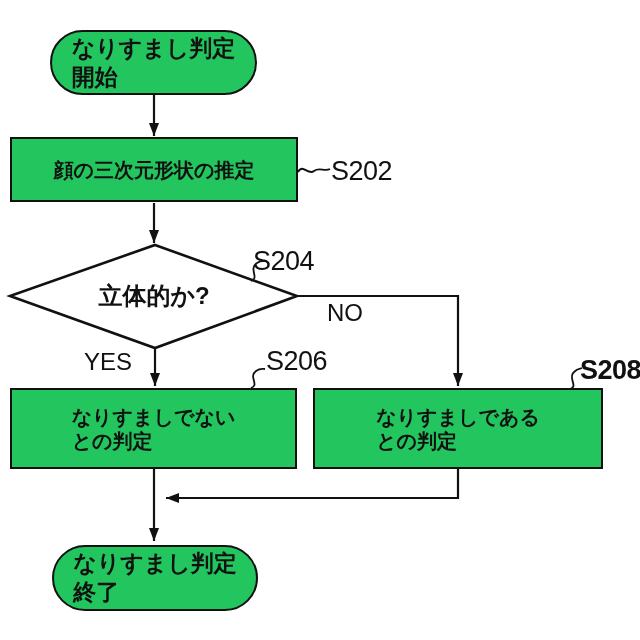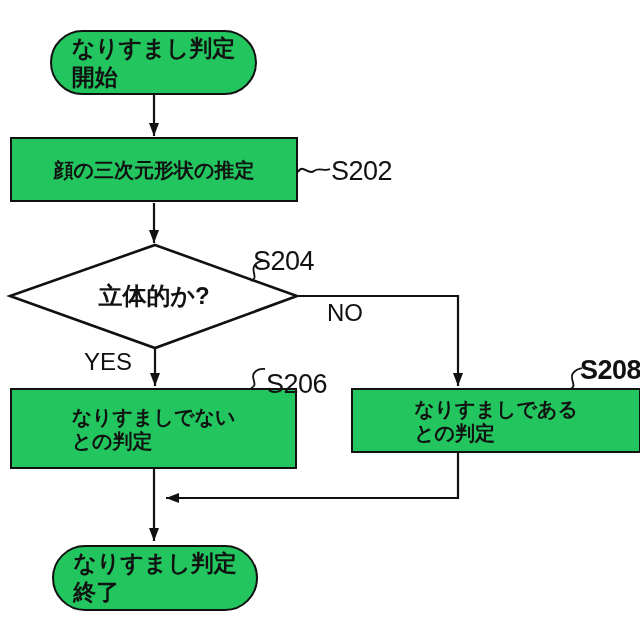--- a/index.html
+++ b/index.html
@@ -95,27 +95,27 @@
   <div class="node terminal" style="left:50px; top:30px; width:207px; height:65px;">なりすまし判定
 開始</div>
 
   <div class="node process" style="left:10px; top:137px; width:288px; height:65px;">顔の三次元形状の推定</div>
 
   <div class="decision-text" style="left:10px; top:271px; width:288px; height:50px;">立体的か?</div>
 
   <div class="node process" style="left:10px; top:388px; width:287px; height:81px;">なりすましでない
 との判定</div>
 
-  <div class="node process" style="left:313px; top:388px; width:290px; height:65px;margin-left:38px;">なりすましである
+  <div class="node process" style="left:313px; top:388px; width:290px; height:81px;">なりすましである
 との判定</div>
 
   <div class="node terminal" style="left:52px; top:545px; width:206px; height:66px;">なりすまし判定
 終了</div>
 
   <div class="ref-label" style="left:331px; top:156px;">S202</div>
   <div class="ref-label" style="left:253px; top:246px;">S204</div>
-  <div class="ref-label" style="left:266px; top:369px;">S206</div>
+  <div class="ref-label" style="left:266px; top:346px;">S206</div>
   <div class="ref-label" style="left:580px; top:355px;font-weight:bold;">S208</div>
 
   <div class="branch-label" style="left:84px; top:348px;">YES</div>
   <div class="branch-label" style="left:303px; top:299px;margin-left:24px;">NO</div>
 
 </div>
 
 </body></html>

